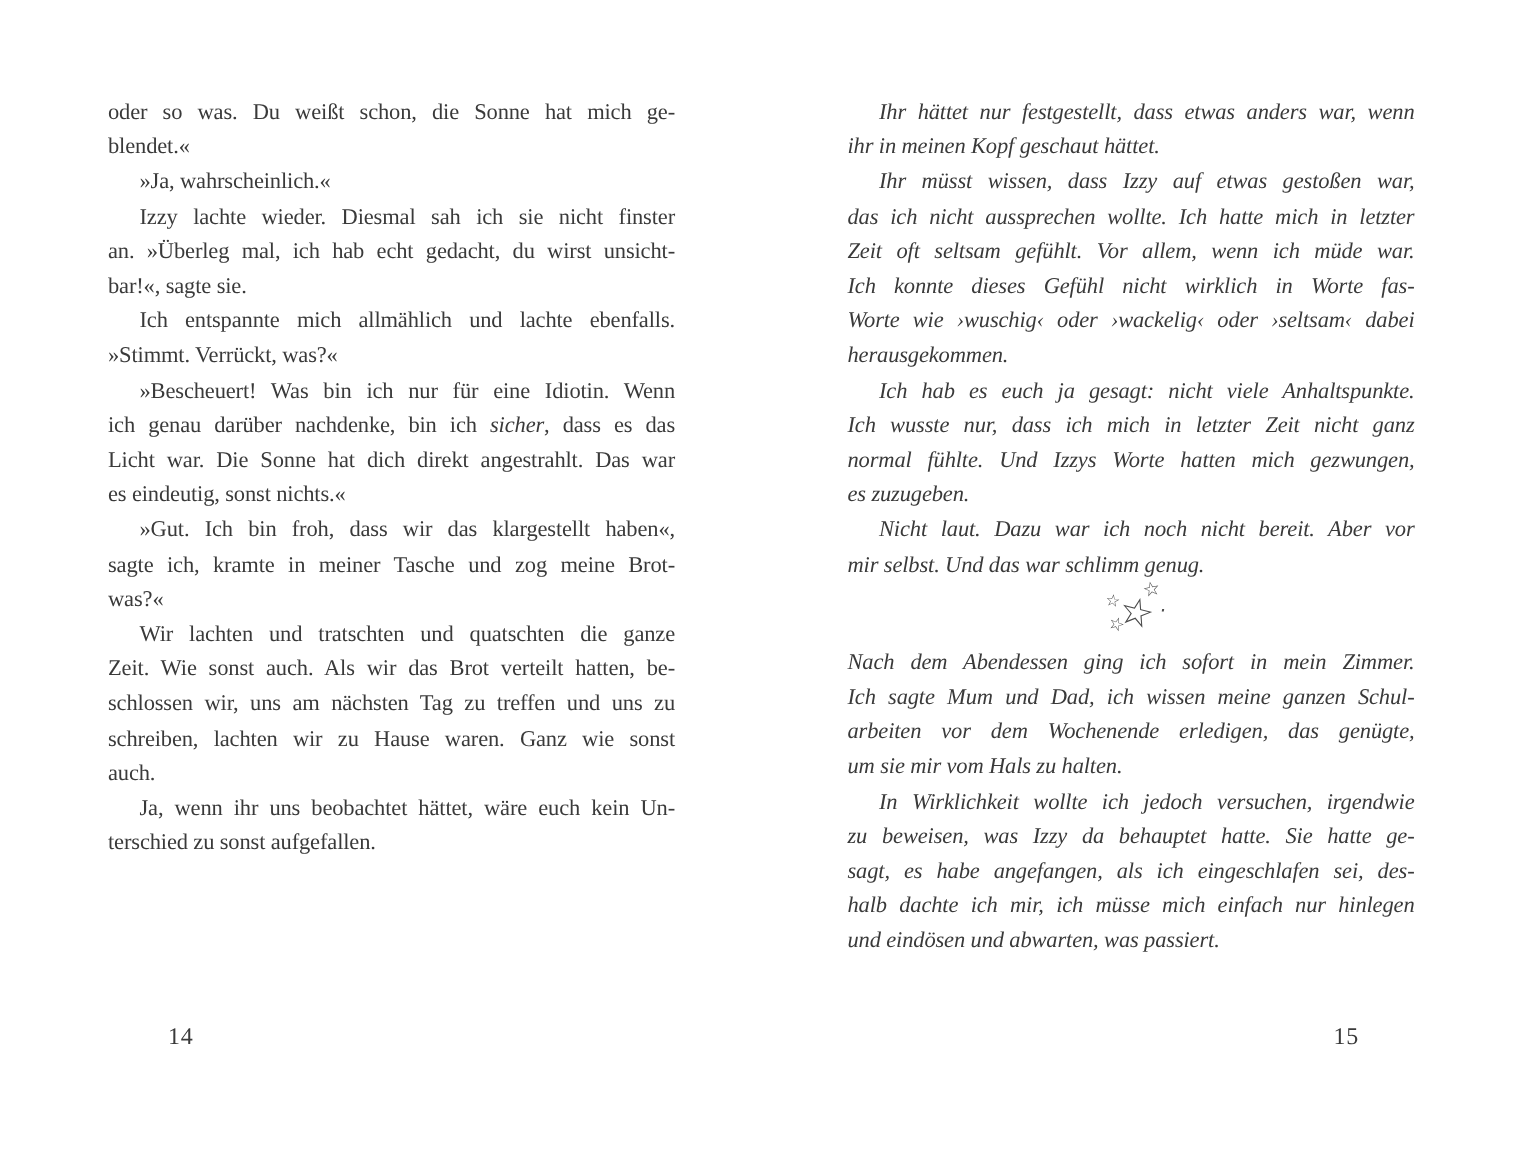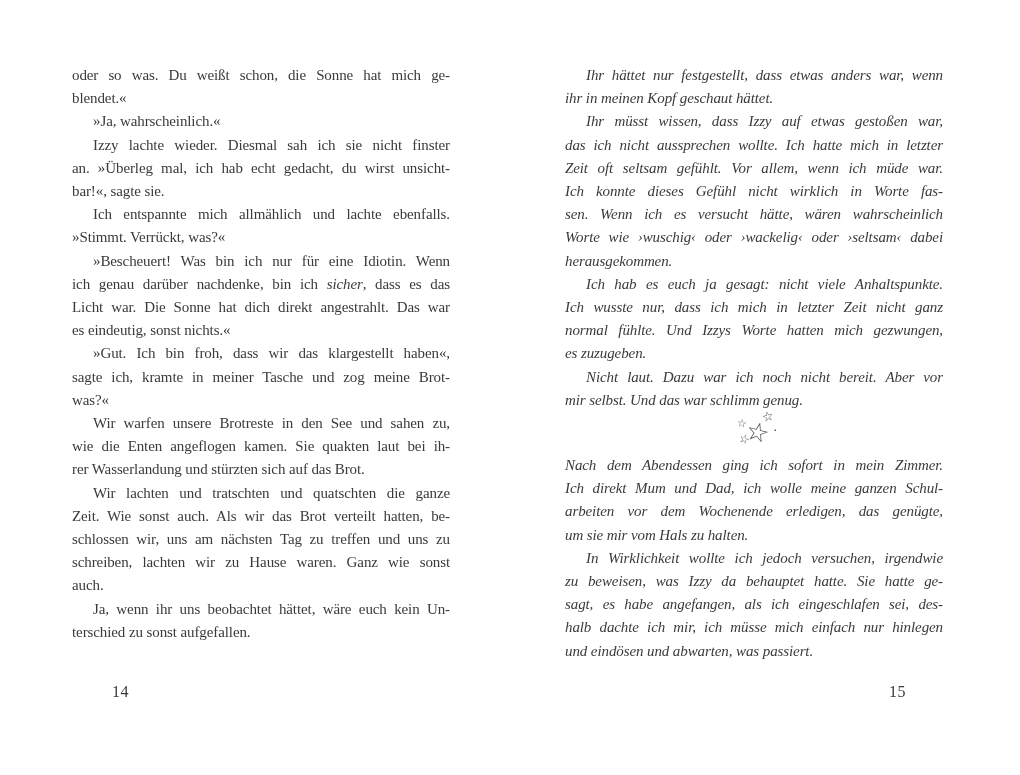--- a/index.html
+++ b/index.html
@@ -81,25 +81,20 @@
           <div class="line">ich genau darüber nachdenke, bin ich <i>sicher</i>, dass es das</div>
           <div class="line">Licht war. Die Sonne hat dich direkt angestrahlt. Das war</div>
           <div class="line last">es eindeutig, sonst nichts.«</div>
         </div>
         <div class="para indent">
           <div class="line">»Gut. Ich bin froh, dass wir das klargestellt haben«,</div>
           <div class="line">sagte ich, kramte in meiner Tasche und zog meine Brot-</div>
           <div class="line last">was?«</div>
         </div>
         <div class="para indent">
-          <div class="line">Wir warfen unsere Brotreste in den See und sahen zu,</div>
-          <div class="line">wie die Enten angeflogen kamen. Sie quakten laut bei ih-</div>
-          <div class="line last">rer Wasserlandung und stürzten sich auf das Brot.</div>
-        </div>
-        <div class="para indent">
           <div class="line">Wir lachten und tratschten und quatschten die ganze</div>
           <div class="line">Zeit. Wie sonst auch. Als wir das Brot verteilt hatten, be-</div>
           <div class="line">schlossen wir, uns am nächsten Tag zu treffen und uns zu</div>
           <div class="line">schreiben, lachten wir zu Hause waren. Ganz wie sonst</div>
           <div class="line last">auch.</div>
         </div>
         <div class="para indent">
           <div class="line">Ja, wenn ihr uns beobachtet hättet, wäre euch kein Un-</div>
           <div class="line last">terschied zu sonst aufgefallen.</div>
         </div>
@@ -110,21 +105,20 @@
     <div class="text-col col-right">
         <div class="para indent">
           <div class="line">Ihr hättet nur festgestellt, dass etwas anders war, wenn</div>
           <div class="line last">ihr in meinen Kopf geschaut hättet.</div>
         </div>
         <div class="para indent">
           <div class="line">Ihr müsst wissen, dass Izzy auf etwas gestoßen war,</div>
           <div class="line">das ich nicht aussprechen wollte. Ich hatte mich in letzter</div>
           <div class="line">Zeit oft seltsam gefühlt. Vor allem, wenn ich müde war.</div>
           <div class="line">Ich konnte dieses Gefühl nicht wirklich in Worte fas-</div>
-          <div class="line">sen. Wenn ich es versucht hätte, wären wahrscheinlich</div>
           <div class="line">Worte wie ›wuschig‹ oder ›wackelig‹ oder ›seltsam‹ dabei</div>
           <div class="line last">herausgekommen.</div>
         </div>
         <div class="para indent">
           <div class="line">Ich hab es euch ja gesagt: nicht viele Anhaltspunkte.</div>
           <div class="line">Ich wusste nur, dass ich mich in letzter Zeit nicht ganz</div>
           <div class="line">normal fühlte. Und Izzys Worte hatten mich gezwungen,</div>
           <div class="line last">es zuzugeben.</div>
         </div>
         <div class="para indent">
@@ -133,21 +127,21 @@
         </div>
         <div class="ornament">
           <span class="st s0">☆</span>
           <span class="st s1">☆</span>
           <span class="st s2">☆</span>
           <span class="st s3">☆</span>
           <span class="st s4">·</span>
         </div>
         <div class="para">
           <div class="line">Nach dem Abendessen ging ich sofort in mein Zimmer.</div>
-          <div class="line">Ich direkt Mum und Dad, ich wolle meine ganzen Schul-</div>
+          <div class="line">Ich sagte Mum und Dad, ich wissen meine ganzen Schul-</div>
           <div class="line">arbeiten vor dem Wochenende erledigen, das genügte,</div>
           <div class="line last">um sie mir vom Hals zu halten.</div>
         </div>
         <div class="para indent">
           <div class="line">In Wirklichkeit wollte ich jedoch versuchen, irgendwie</div>
           <div class="line">zu beweisen, was Izzy da behauptet hatte. Sie hatte ge-</div>
           <div class="line">sagt, es habe angefangen, als ich eingeschlafen sei, des-</div>
           <div class="line">halb dachte ich mir, ich müsse mich einfach nur hinlegen</div>
           <div class="line last">und eindösen und abwarten, was passiert.</div>
         </div>

